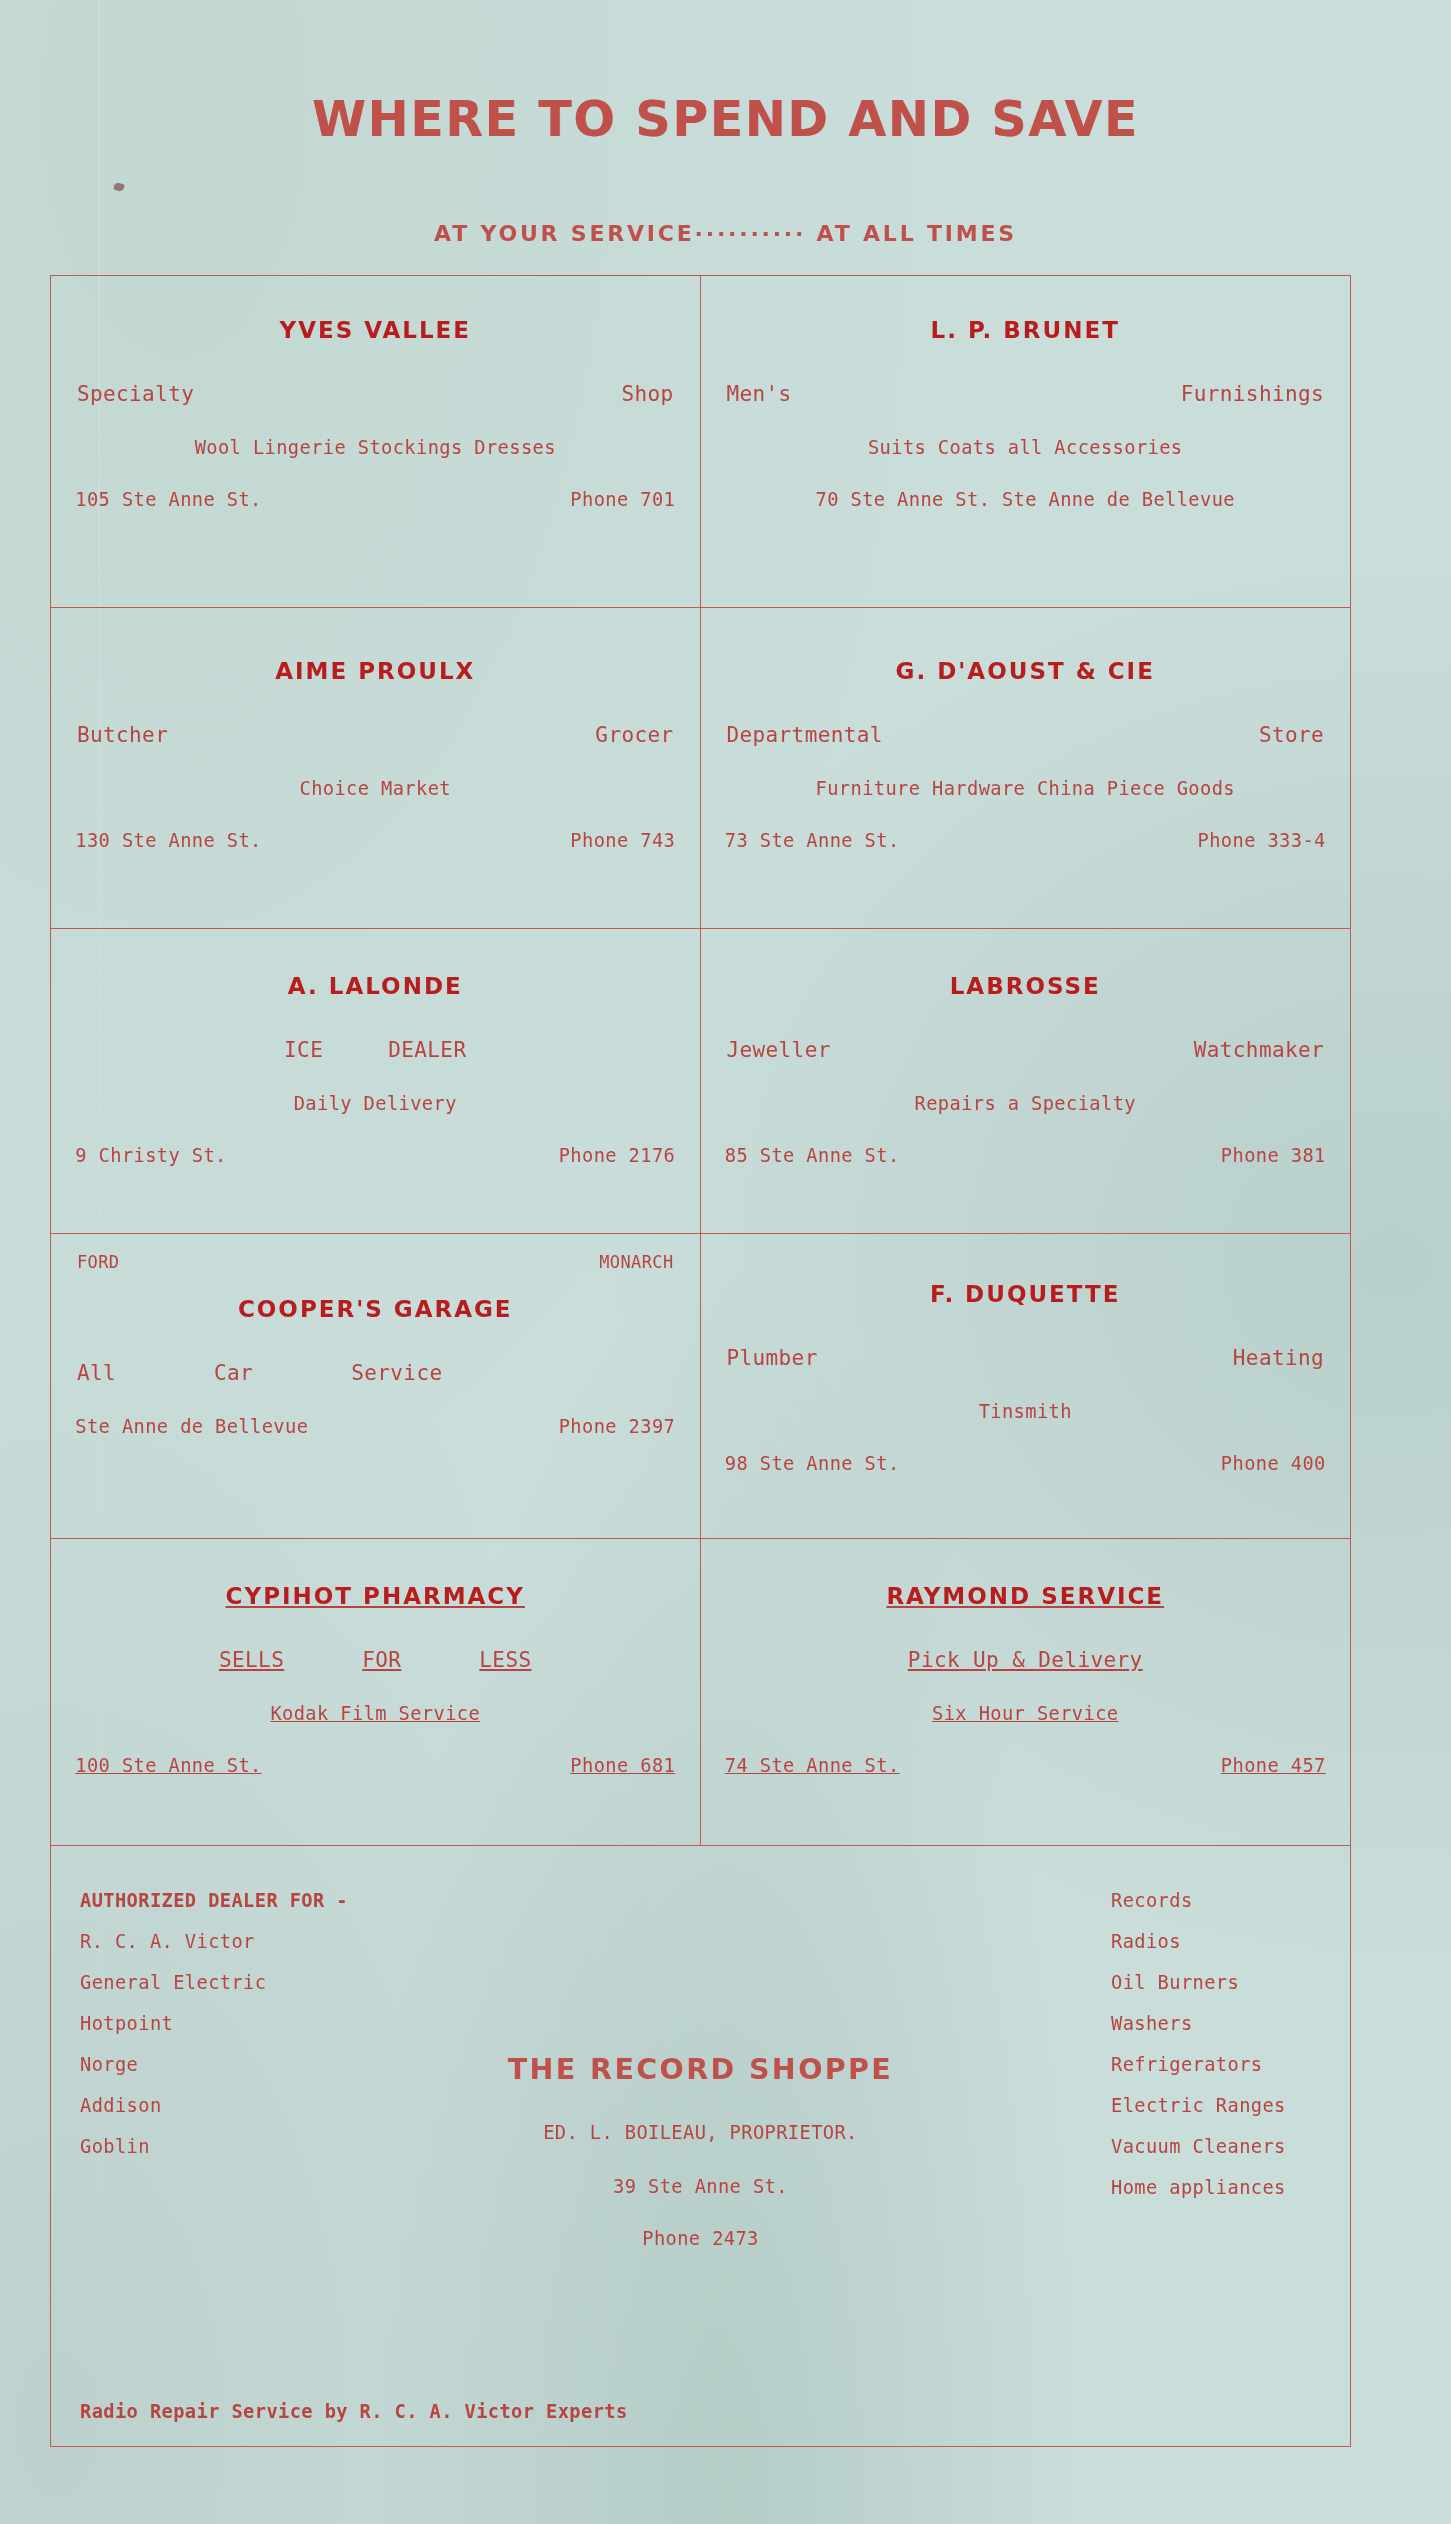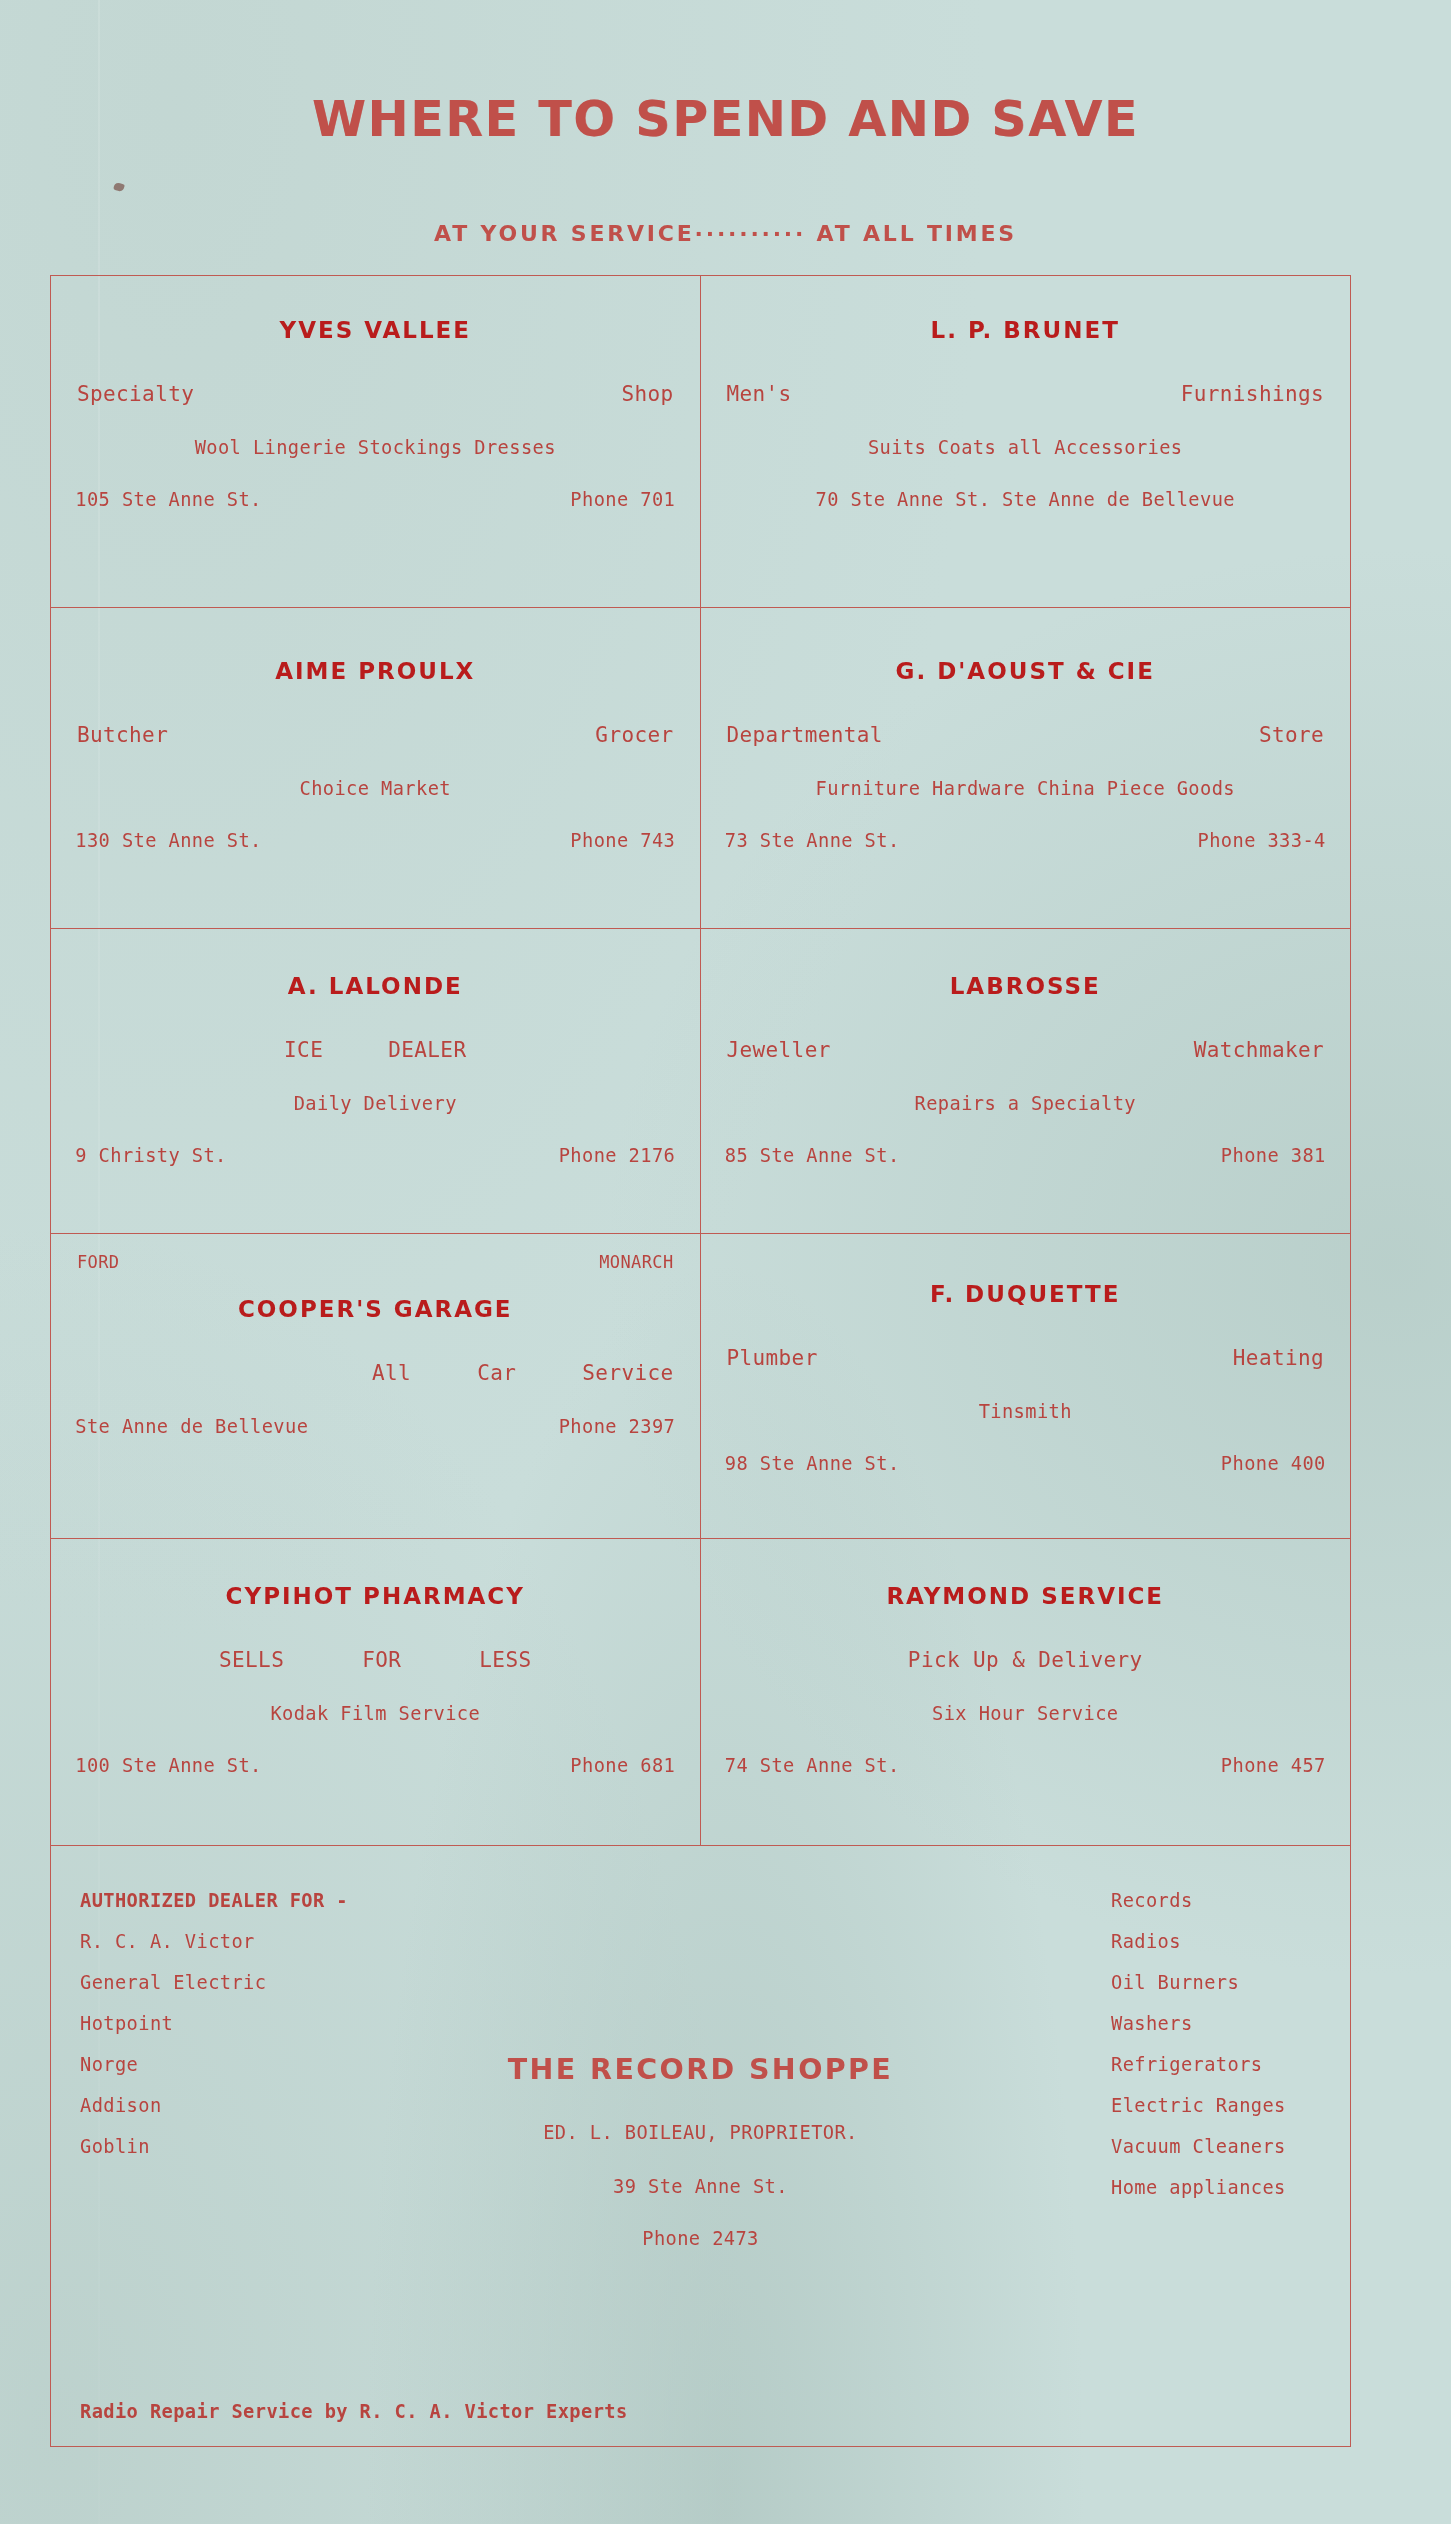--- a/index.html
+++ b/index.html
@@ -71,21 +71,21 @@
   .row {
     display: flex;
     width: 100%;
     box-sizing: border-box;
     border-bottom: 1.6px solid #c05a52;
   }
   .row.r1 { height: 332px; }
   .row.r2 { height: 321px; }
   .row.r3 { height: 305px; }
   .row.r4 { height: 305px; }
-  .row.r5 { height: 307px; }
+  .row.r5 { height: 307px; text-decoration: underline; }
   .row.last { height: 599px; border-bottom: none; }
 
   .cell {
     width: 50%;
     box-sizing: border-box;
     position: relative;
     padding: 0 21px;
   }
   .cell.left { border-right: 1.6px solid #c05a52; }
 
@@ -316,21 +316,21 @@
       </div>
     </div>
 
     <div class="row r4">
       <div class="cell left cooper">
         <div class="toprow">
           <span>FORD</span>
           <span>MONARCH</span>
         </div>
         <div class="biz-name">COOPER'S GARAGE</div>
-        <div class="line2" style="justify-content:flex-end;gap:66px;">
+        <div class="line2" style="justify-content:flex-start;gap:98px;">
           <span>All</span>
           <span>Car</span>
           <span>Service</span>
         </div>
         <div class="line4">
           <span>Ste Anne de Bellevue</span>
           <span>Phone 2397</span>
         </div>
       </div>
       <div class="cell duquette">

